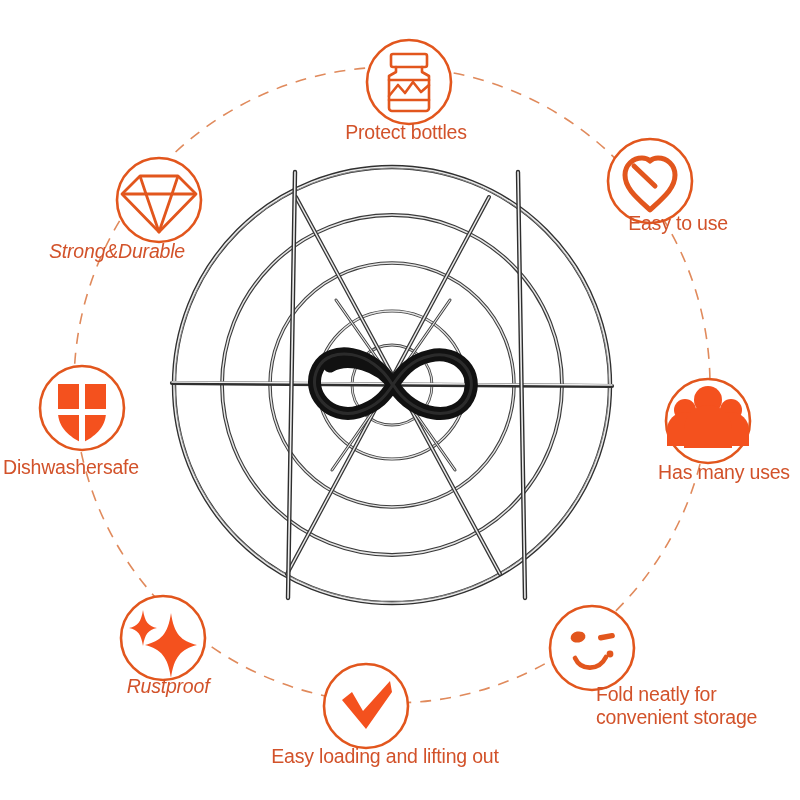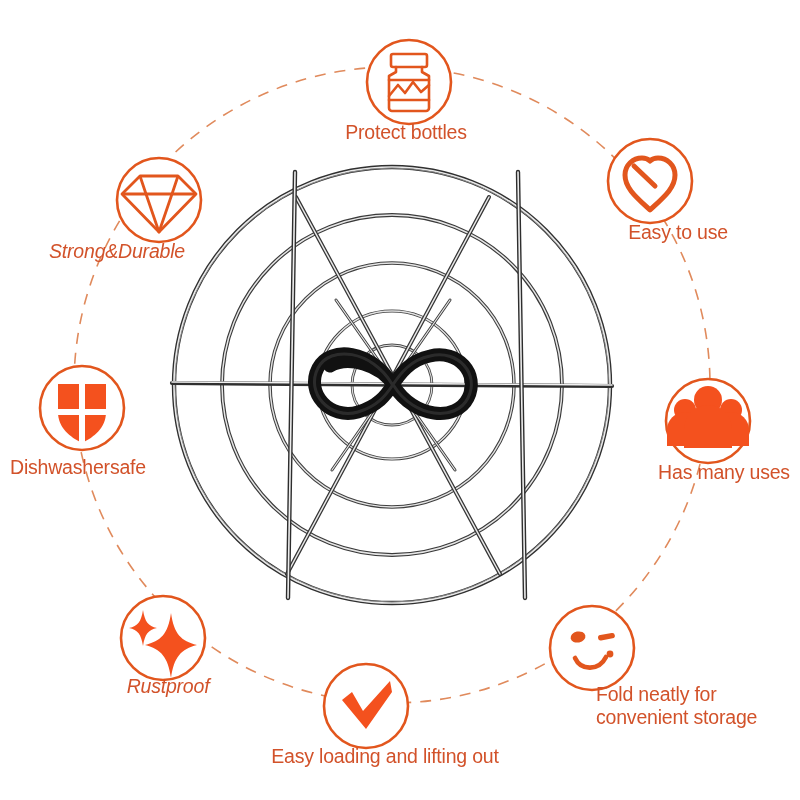--- a/index.html
+++ b/index.html
@@ -225,29 +225,29 @@
         <path d="M 140 176 L 178 176 L 196 194 L 159 232 L 122 194 Z"></path>
         <path d="M 122 194 L 196 194"></path>
         <path d="M 140 176 L 146 194 L 159 232 L 172 194 L 178 176"></path>
       </g>
     </g>
   </svg>
 
   <div id="labels">
     <div class="label" style="left:406px; top:121px; transform:translateX(-50%);">Protect bottles</div>
 
-    <div class="label" style="left:678px; top:221px; transform:translateX(-50%);">Easy to use</div>
+    <div class="label" style="left:678px; top:212px; transform:translateX(-50%);">Easy to use</div>
 
     <div class="label" style="left:724px; top:461px; transform:translateX(-50%);">Has many uses</div>
 
     <div class="label two-line" style="left:596px; top:683px;">Fold neatly for
 convenient storage</div>
 
     <div class="label" style="left:385px; top:745px; transform:translateX(-50%);">Easy loading and lifting out</div>
 
     <div class="label" style="left:168px; top:675px; transform:translateX(-50%);font-style:italic;">Rustproof</div>
 
-    <div class="label" style="left:78px; top:456px; transform:translateX(-50%);">Dishwashersafe</div>
+    <div class="label" style="left:71px; top:456px; transform:translateX(-50%);">Dishwashersafe</div>
 
     <div class="label" style="left:117px; top:240px; transform:translateX(-50%);font-style:italic;">Strong&amp;Durable</div>
   </div>
 
 </div>
 
 </body></html>

